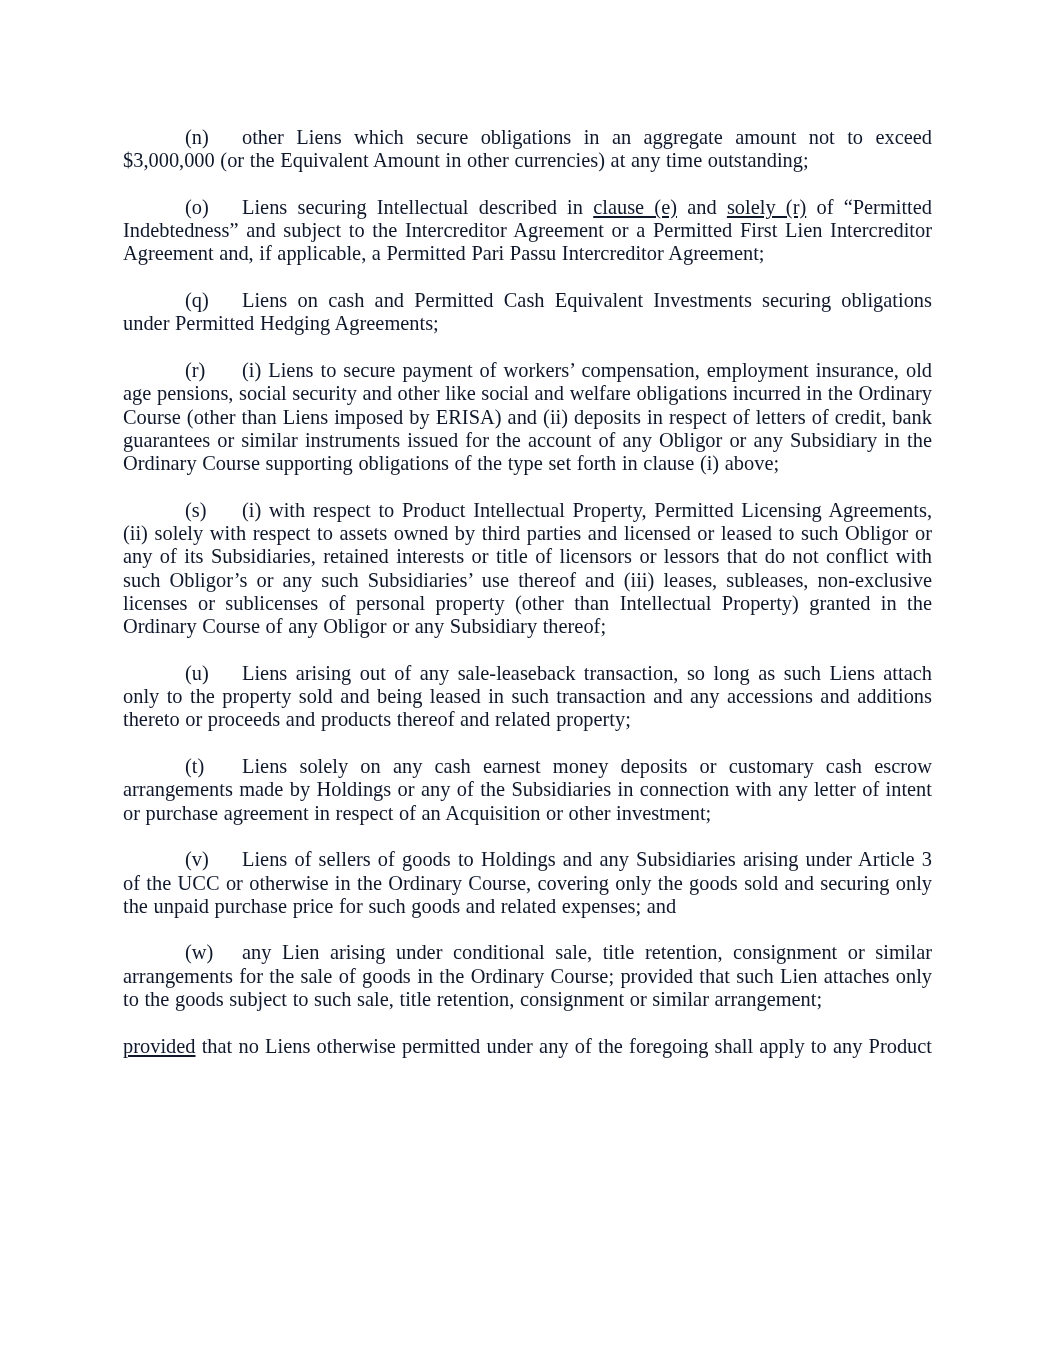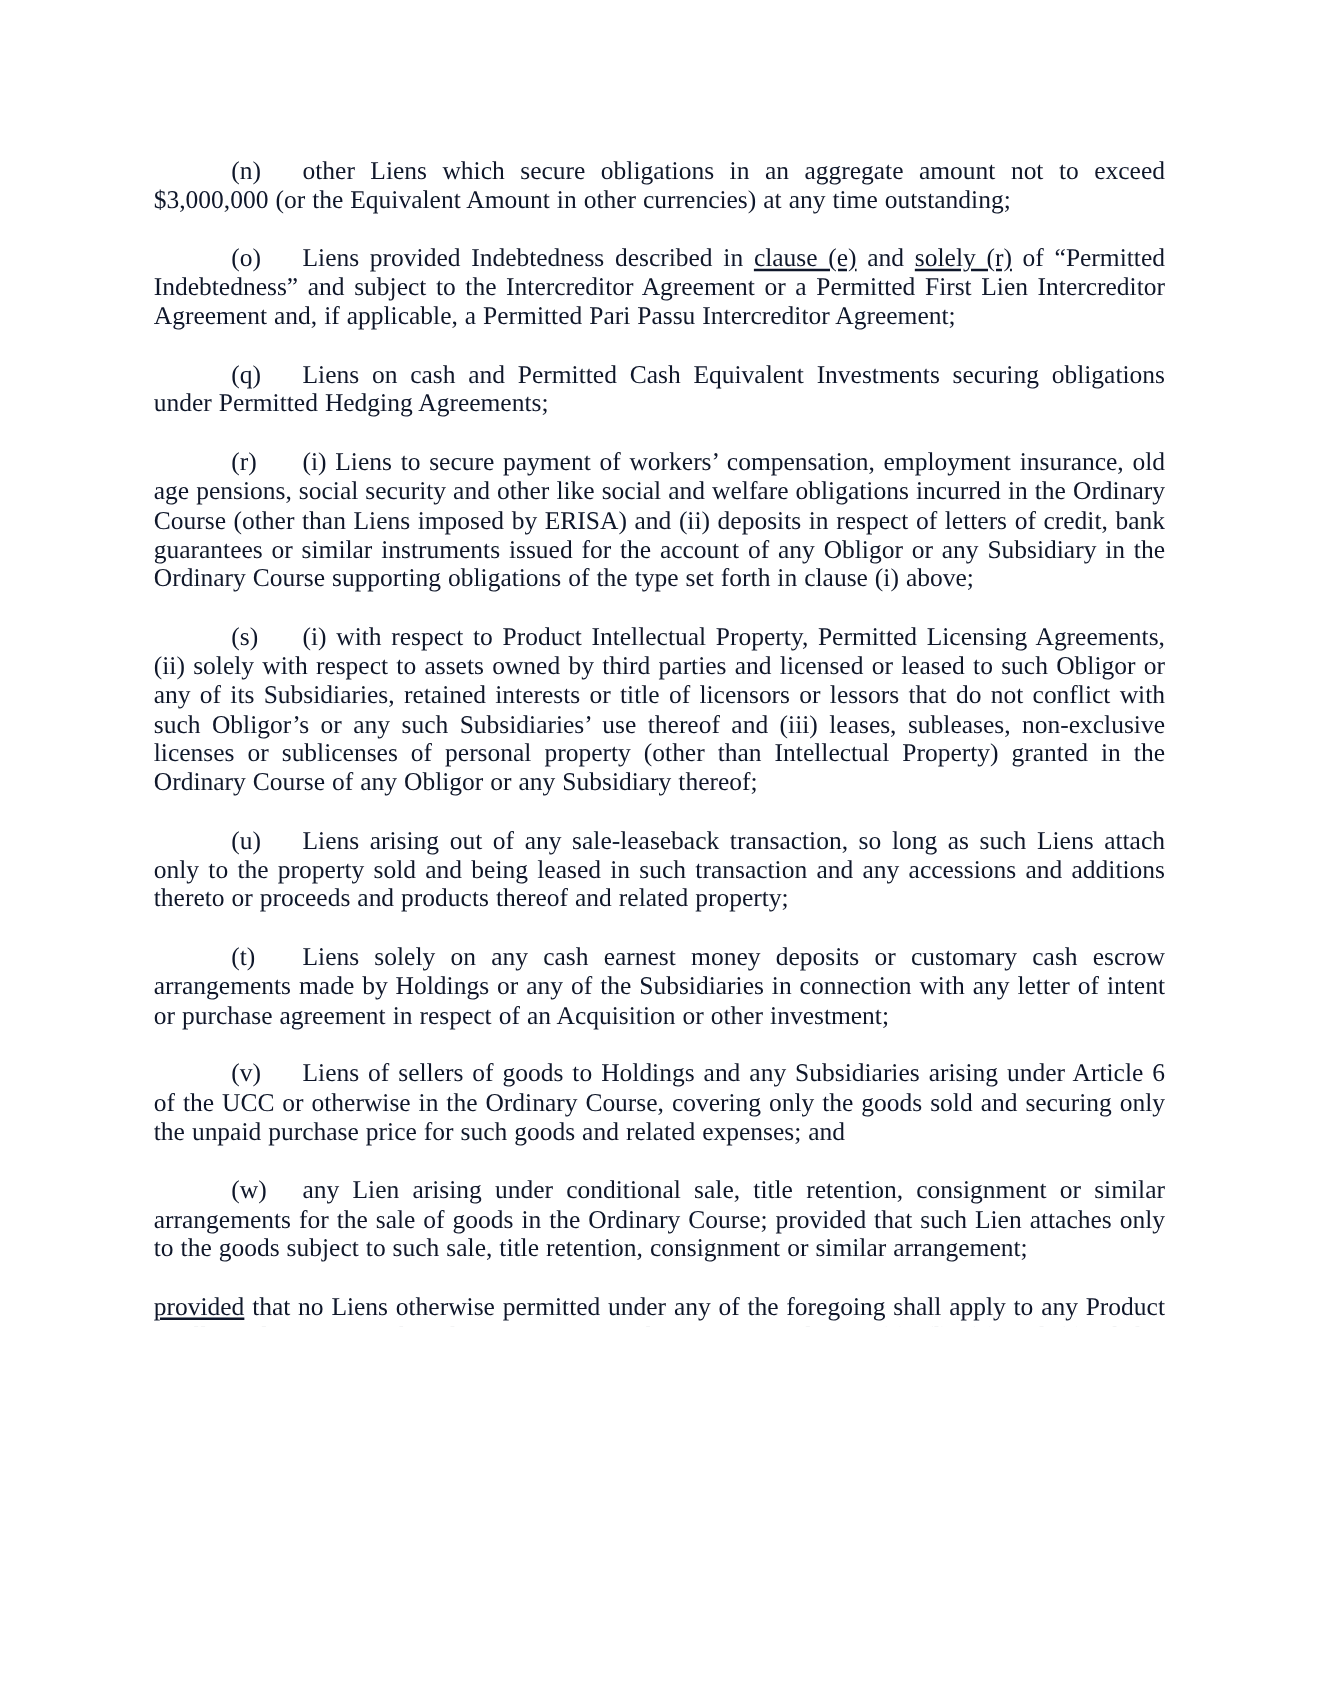--- a/index.html
+++ b/index.html
@@ -57,25 +57,25 @@
     font-size: 19px;
     line-height: 16px;
   }
 </style>
 </head>
 <body>
 
 <div class="page">
   <div class="content" id="doc-body">
       <p class="para"><span class="label-box">(n)</span><span>other Liens which secure obligations in an aggregate amount not to exceed $3,000,000 (or the Equivalent Amount in other currencies) at any time outstanding;</span></p>
-      <p class="para"><span class="label-box">(o)</span><span>Liens provided Indebtedness described in </span><span class="u">clause (e)</span><span> and </span><span class="u">solely (r)</span><span> of “Permitted Indebtedness” and subject to the Intercreditor Agreement or a Permitted First Lien Intercreditor Agreement and, if applicable, a Permitted Pari Passu Intercreditor Agreement;</span></p>
+      <p class="para"><span class="label-box">(o)</span><span>Liens securing Intellectual described in </span><span class="u">clause (e)</span><span> and </span><span class="u">solely (r)</span><span> of “Permitted Indebtedness” and subject to the Intercreditor Agreement or a Permitted First Lien Intercreditor Agreement and, if applicable, a Permitted Pari Passu Intercreditor Agreement;</span></p>
       <p class="para"><span class="label-box">(q)</span><span>Liens on cash and Permitted Cash Equivalent Investments securing obligations under Permitted Hedging Agreements;</span></p>
       <p class="para"><span class="label-box">(r)</span><span>(i) Liens to secure payment of workers’ compensation, employment insurance, old age pensions, social security and other like social and welfare obligations incurred in the Ordinary Course (other than Liens imposed by ERISA) and (ii) deposits in respect of letters of credit, bank guarantees or similar instruments issued for the account of any Obligor or any Subsidiary in the Ordinary Course supporting obligations of the type set forth in clause (i) above;</span></p>
       <p class="para"><span class="label-box">(s)</span><span>(i) with respect to Product Intellectual Property, Permitted Licensing Agreements, (ii) solely with respect to assets owned by third parties and licensed or leased to such Obligor or any of its Subsidiaries, retained interests or title of licensors or lessors that do not conflict with such Obligor’s or any such Subsidiaries’ use thereof and (iii) leases, subleases, non-exclusive licenses or sublicenses of personal property (other than Intellectual Property) granted in the Ordinary Course of any Obligor or any Subsidiary thereof;</span></p>
       <p class="para"><span class="label-box">(u)</span><span>Liens arising out of any sale-leaseback transaction, so long as such Liens attach only to the property sold and being leased in such transaction and any accessions and additions thereto or proceeds and products thereof and related property;</span></p>
       <p class="para"><span class="label-box">(t)</span><span>Liens solely on any cash earnest money deposits or customary cash escrow arrangements made by Holdings or any of the Subsidiaries in connection with any letter of intent or purchase agreement in respect of an Acquisition or other investment;</span></p>
-      <p class="para"><span class="label-box">(v)</span><span>Liens of sellers of goods to Holdings and any Subsidiaries arising under Article 6 of the UCC or otherwise in the Ordinary Course, covering only the goods sold and securing only the unpaid purchase price for such goods and related expenses; and</span></p>
+      <p class="para"><span class="label-box">(v)</span><span>Liens of sellers of goods to Holdings and any Subsidiaries arising under Article 3 of the UCC or otherwise in the Ordinary Course, covering only the goods sold and securing only the unpaid purchase price for such goods and related expenses; and</span></p>
       <p class="para"><span class="label-box">(w)</span><span>any Lien arising under conditional sale, title retention, consignment or similar arrangements for the sale of goods in the Ordinary Course; provided that such Lien attaches only to the goods subject to such sale, title retention, consignment or similar arrangement;</span></p>
       <p class="para no-indent"><span class="u">provided</span><span> that no Liens otherwise permitted under any of the foregoing shall apply to any Product Intellectual Property other than Liens incurred pursuant to </span><span class="u">clauses (a)</span><span>, </span><span class="u">(l)</span><span>, </span><span class="u">(o)</span><span> and </span><span class="u">(s)</span><span> of this “Permitted Liens” definition.</span></p>
     </div>
   <div class="page-number">28</div>
   <div class="doc-id">US-DOCS\149870611.184871-1379-4480 v.21</div>
 </div>
 
 </body></html>

